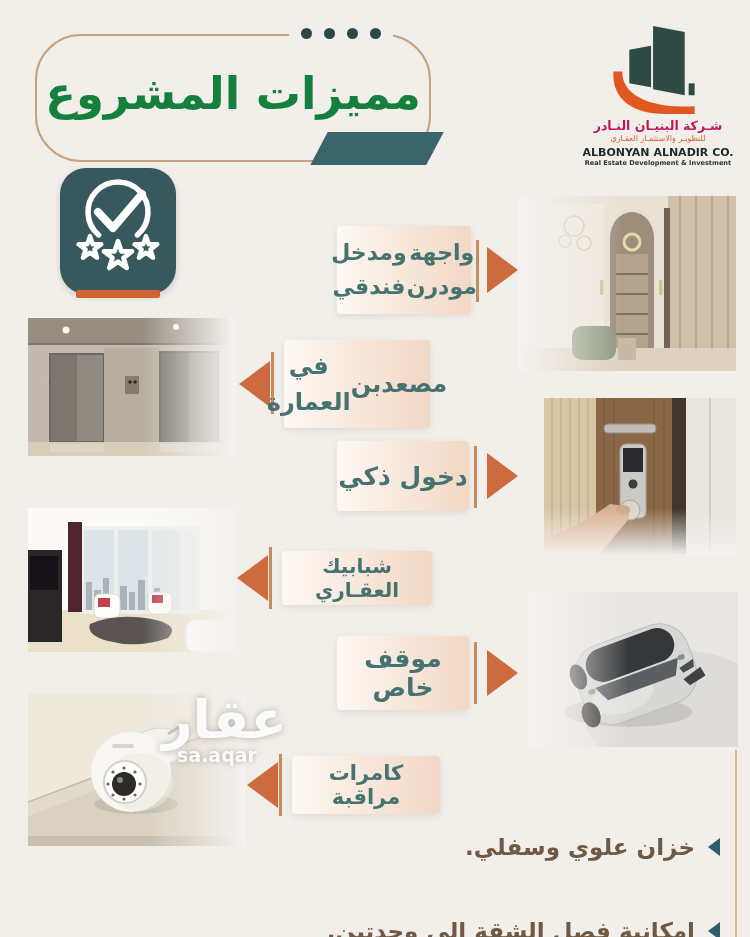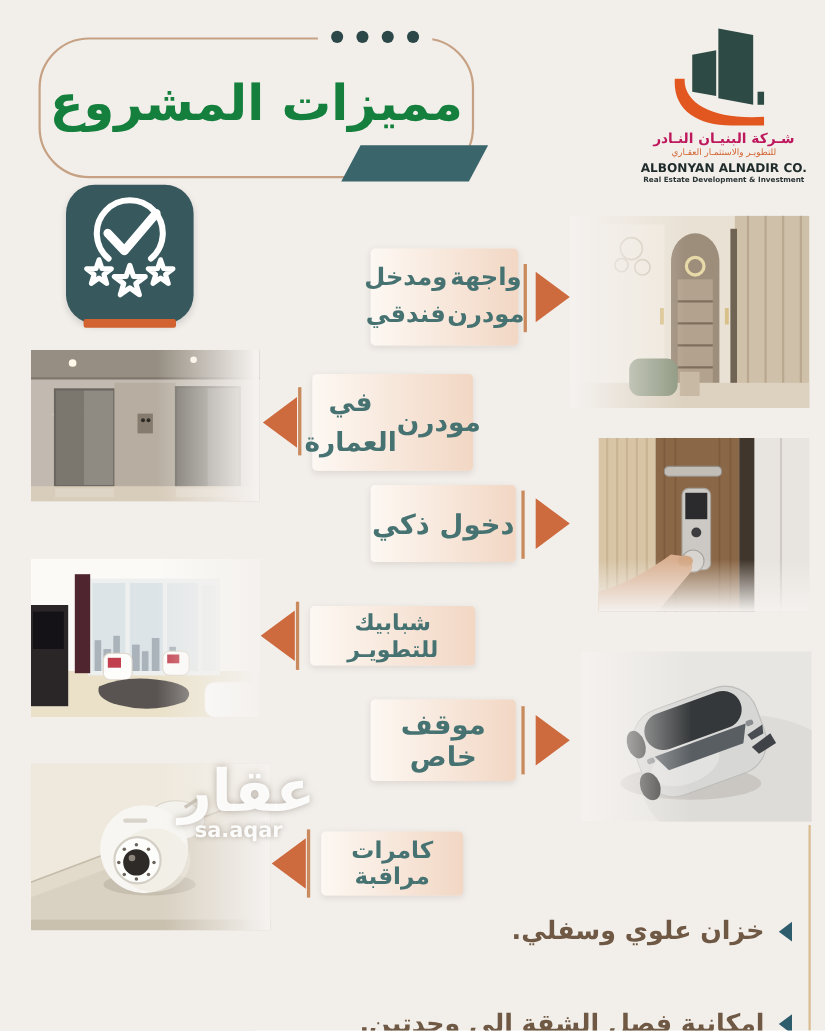--- a/index.html
+++ b/index.html
@@ -50,21 +50,21 @@
   #arrow2{left:239px;top:361px;}
   #label3{left:337px;top:441px;width:132px;height:70px;font-size:25px;}
   #vline3{left:474px;top:446px;height:62px;}
   #arrow3{left:487px;top:453px;}
   #label4{left:282px;top:551px;width:150px;height:54px;font-size:20px;}
   #vline4{left:269px;top:547px;height:62px;}
   #arrow4{left:237px;top:555px;}
   #label5{left:337px;top:636px;width:132px;height:74px;font-size:25px;}
   #vline5{left:474px;top:642px;height:62px;}
   #arrow5{left:487px;top:650px;}
-  #label6{left:292px;top:756px;width:129px;height:58px;font-size:21px;}
+  #label6{left:292px;top:756px;width:148px;height:58px;font-size:21px;}
   #vline6{left:279px;top:754px;height:62px;}
   #arrow6{left:247px;top:762px;}
 
   
   .photo{position:absolute;overflow:hidden;}
   .photo svg{position:absolute;inset:0;width:100%;height:100%;}
   #photo1{left:518px;top:196px;width:218px;height:175px;}
   #photo2{left:28px;top:318px;width:208px;height:138px;}
   #photo3{left:544px;top:398px;width:192px;height:158px;}
   #photo4{left:28px;top:508px;width:208px;height:144px;}
@@ -191,21 +191,21 @@
       <rect x="132" y="34" width="58" height="92" fill="none" stroke="#6b6760" stroke-width="2"></rect>
       <rect y="124" width="208" height="14" fill="#d8ccba"></rect>
       <rect x="22" y="126" width="54" height="8" fill="#ffffff" opacity=".18"></rect>
       <rect x="132" y="126" width="58" height="8" fill="#ffffff" opacity=".18"></rect>
     </svg>
     <div class="fade-r"></div>
   </div>
   <div class="arrow-l" id="arrow2"></div>
   <div class="vline" id="vline2"></div>
   <div class="label" id="label2">
-    <span>مودرن</span>
+    <span>مصعدبن</span>
     <span>في العمارة</span>
   </div>
 
   <div class="label" id="label3">
     <span>دخول ذكي</span>
   </div>
   <div class="vline" id="vline3"></div>
   <div class="arrow-r" id="arrow3"></div>
   <div class="photo" id="photo3">
     <svg viewBox="0 0 192 158" preserveAspectRatio="none">
@@ -266,21 +266,21 @@
       <rect x="120" y="84" width="24" height="22" rx="6" fill="#fcfcfa" stroke="#e0dacf"></rect>
       <rect x="124" y="87" width="11" height="8" fill="#c2404e"></rect>
       <path d="M62,116 Q90,104 128,112 Q152,118 140,130 Q110,141 80,133 Q58,127 62,116 Z" fill="#4c4846" opacity=".92"></path>
       <rect x="158" y="112" width="50" height="32" rx="9" fill="#fefefe" stroke="#eee8dd"></rect>
     </svg>
     <div class="fade-r"></div>
   </div>
   <div class="arrow-l" id="arrow4"></div>
   <div class="vline" id="vline4"></div>
   <div class="label" id="label4">
-    <span>شبابيك للتطويـر</span>
+    <span>شبابيك العقـاري</span>
   </div>
 
   <div class="label" id="label5">
     <span>موقف خاص</span>
   </div>
   <div class="vline" id="vline5"></div>
   <div class="arrow-r" id="arrow5"></div>
   <div class="photo" id="photo5">
     <svg viewBox="0 0 210 155" preserveAspectRatio="none">
       <rect width="210" height="155" fill="#e8e6e3"></rect>

